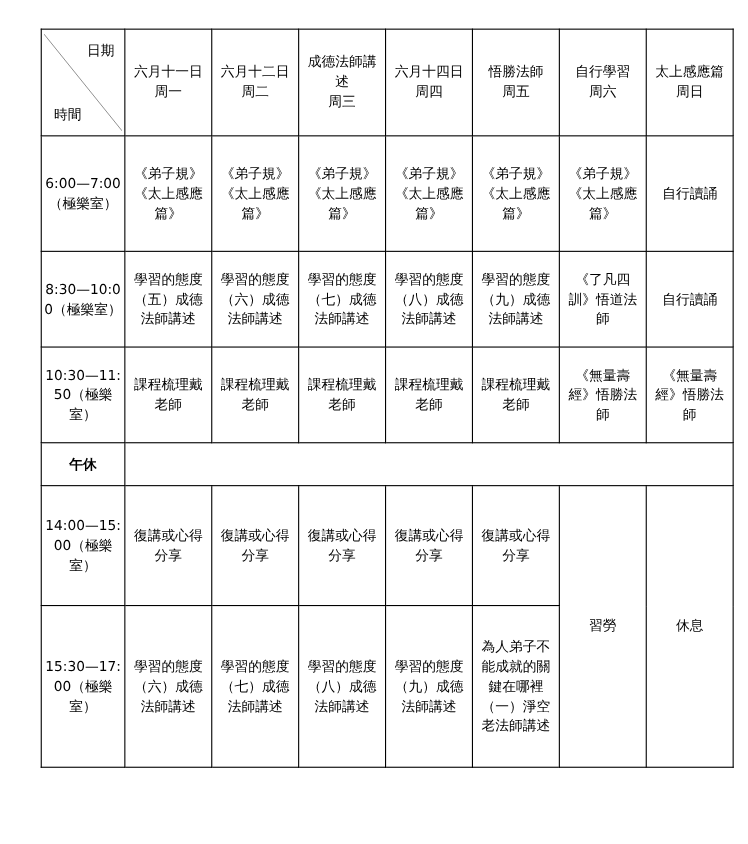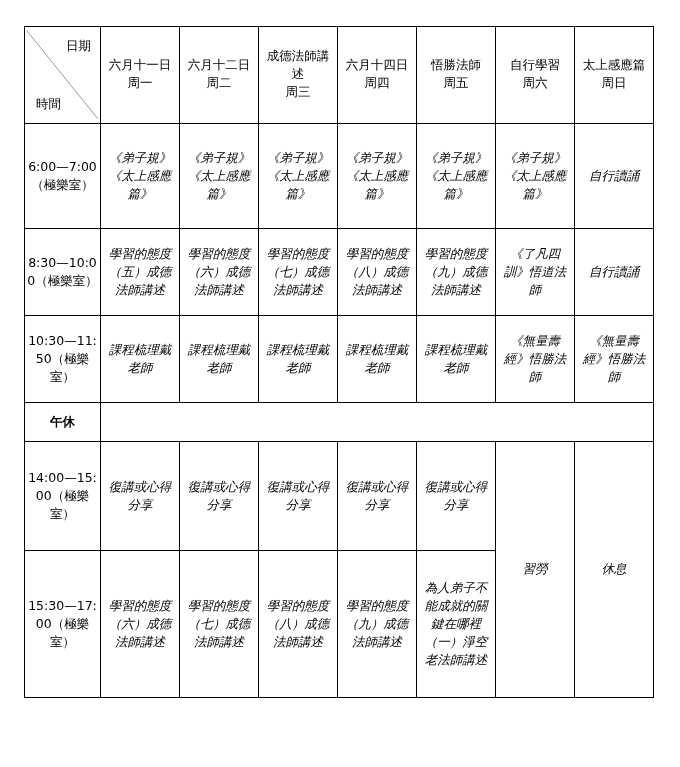--- a/index.html
+++ b/index.html
@@ -12,21 +12,21 @@
     height: 767px;
     font-family: "DejaVu Sans", sans-serif;
     color: #000000;
     overflow: hidden;
   }
   .page {
     position: relative;
     width: 680px;
     height: 767px;
     box-sizing: border-box;
-    padding: 26px 25px 0 24px;
+    padding: 26px 25px 0 37px;
   }
   table.schedule {
     width: 630px;
     border-collapse: collapse;
     table-layout: fixed;
   }
   table.schedule td {
     border: 1px solid #000000;
     text-align: center;
     vertical-align: middle;
@@ -71,21 +71,20 @@
     font-size: 12.5px;
     line-height: 1.5;
     font-family: Liberation Mono, monospace;
   }
   td.timecell {
     font-size: 12px;
     line-height: 1.5;
   }
   td.cell {
     font-size: 12.5px;
-    font-style: italic;
   }
   td.noon {
     height: 30px;
     font-size: 12.5px;
     font-weight: bold;
   }
   tr.r-morning1 td { height: 96px; }
   tr.r-morning2 td { height: 78px; }
   tr.r-morning3 td { height: 78px; }
   tr.r-afternoon1 td { height: 100px; }

